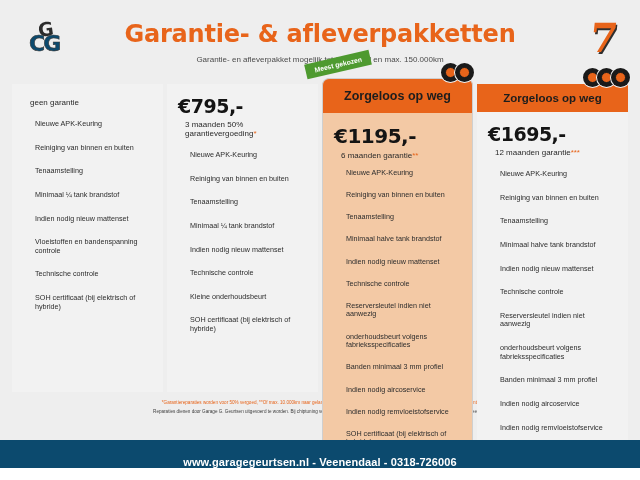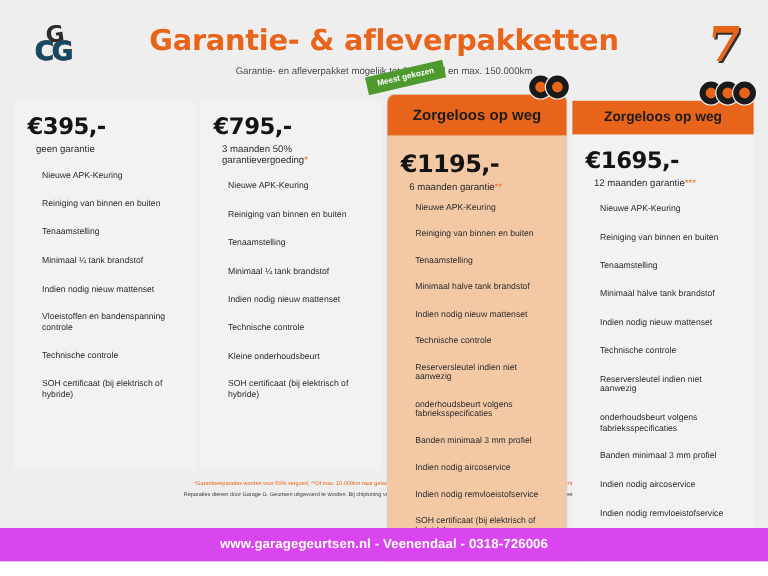--- a/index.html
+++ b/index.html
@@ -220,24 +220,24 @@
   }
   .footnotes .star { color: #e8641a; }
 
   
   .bottom-bar {
     position: absolute;
     left: 0;
     right: 0;
     bottom: 12px;
     height: 28px;
-    background: #d946ef;
+    background: #0c4a6e;
     color: #ffffff;
     display: flex;
-    align-items: center;
+    align-items: flex-end;
     justify-content: center;
     font-size: 11px;
     font-weight: bold;
     letter-spacing: 0.1px;
   }
   .bottom-strip {
     position: absolute;
     left: 0; right: 0; bottom: 0;
     height: 12px;
     background: #ffffff;
@@ -255,21 +255,20 @@
     </div>
     <div class="logo-right">7</div>
     <div class="title">Garantie- &amp; afleverpakketten</div>
     <div class="subtitle">Garantie- en afleverpakket mogelijk tot 8 jaar oud en max. 150.000km</div>
   </div>
 
   <div class="columns">
 
     <div class="col">
       <div class="col-body">
-        <div class="price">€395,-</div>
         <div class="sub">
           <span>geen garantie</span><span class="star"></span>
         </div>
         <ul class="feature-list">
           <li>Nieuwe APK-Keuring</li>
           <li>Reiniging van binnen en buiten</li>
           <li>Tenaamstelling</li>
           <li>Minimaal ¼ tank brandstof</li>
           <li>Indien nodig nieuw mattenset</li>
           <li>Vloeistoffen en bandenspanning controle</li>

